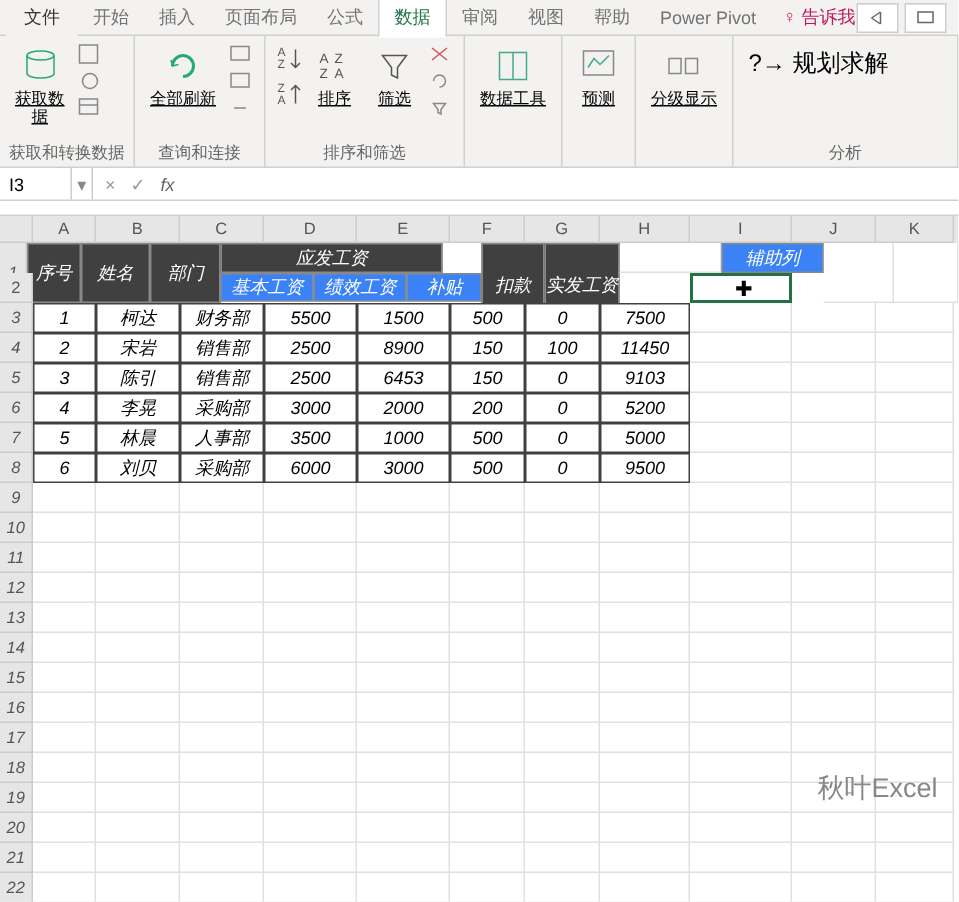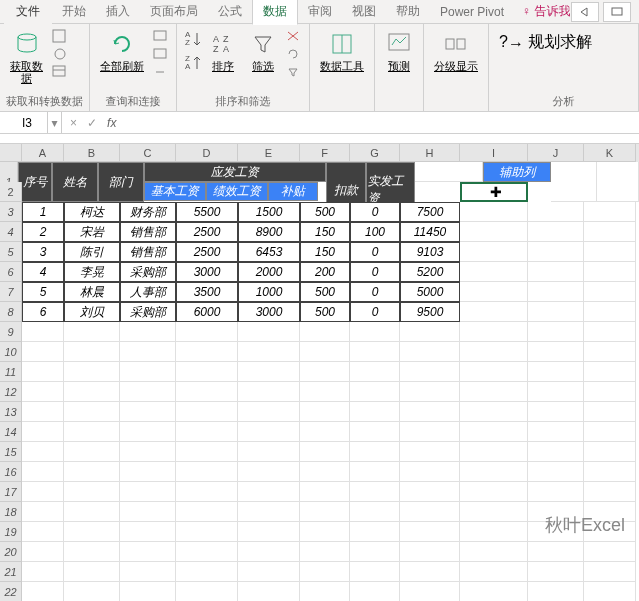--- a/index.html
+++ b/index.html
@@ -20,21 +20,21 @@
 .group-label { text-align: center; font-size: 11px; color: #666; margin-top: 2px; }
 .group-body { display: flex; align-items: flex-start; gap: 4px; flex: 1; }
 .vbtn { display: flex; flex-direction: column; align-items: center; gap: 2px; cursor: pointer; padding: 2px 4px; }
 .vbtn .ico { width: 28px; height: 28px; display: flex; align-items: center; justify-content: center; }
 .vbtn .lbl { font-size: 11px; text-align: center; line-height: 12px; text-decoration: underline; }
 .smallcol { display: flex; flex-direction: column; gap: 2px; }
 .sico { width: 18px; height: 16px; display: flex; align-items: center; justify-content: center; cursor: pointer; }
 
 
 .fbar { display: flex; height: 22px; border-bottom: 1px solid #d0d0d0; align-items: stretch; }
-.namebox { width: 48px; border-right: 1px solid #ccc; padding: 2px 22px; font-size: 12px; display: flex; align-items: center; }
+.namebox { width: 48px; border-right: 1px solid #ccc; padding: 2px 6px; font-size: 12px; display: flex; align-items: center; }
 .nbdrop { width: 14px; border-right: 1px solid #ccc; display: flex; align-items: center; justify-content: center; color: #888; }
 .fbtns { display: flex; align-items: center; padding: 0 8px; gap: 10px; color: #999; }
 .fx { font-style: italic; color: #666; }
 .finput { flex: 1; padding: 2px 6px; }
 
 
 .spacer { height: 10px; border-bottom: 1px solid #d0d0d0; background: #fff; }
 
 
 .grid { position: relative; }
@@ -301,21 +301,21 @@
     <div class="ch cK">K</div>
   </div>
 
   <div class="gridbody" id="gridbody">
       <div class="gr" style="height: 40px;">
         <div class="rowhead">1</div>
         <div class="gc cA th" style="height:40px">序号</div>
         <div class="gc cB th" style="height:40px">姓名</div>
         <div class="gc cC th" style="height:40px">部门</div>
         <div style="display:flex;flex-direction:column">
-          <div class="gc th" style="width:182px;height:20px">应发工资</div>
+          <div class="gc th" style="width:148px;height:20px">应发工资</div>
           <div style="display:flex">
             <div class="gc cD th2">基本工资</div>
             <div class="gc cE th2">绩效工资</div>
             <div class="gc cF th2">补贴</div>
           </div>
         </div>
         <div class="gc cG th" style="height:56px">扣款</div>
         <div class="gc cH th" style="height:56px">实发工资</div>
         <div style="display:flex;flex-direction:row">
           <div class="gc cI" style="height:20px"></div>

